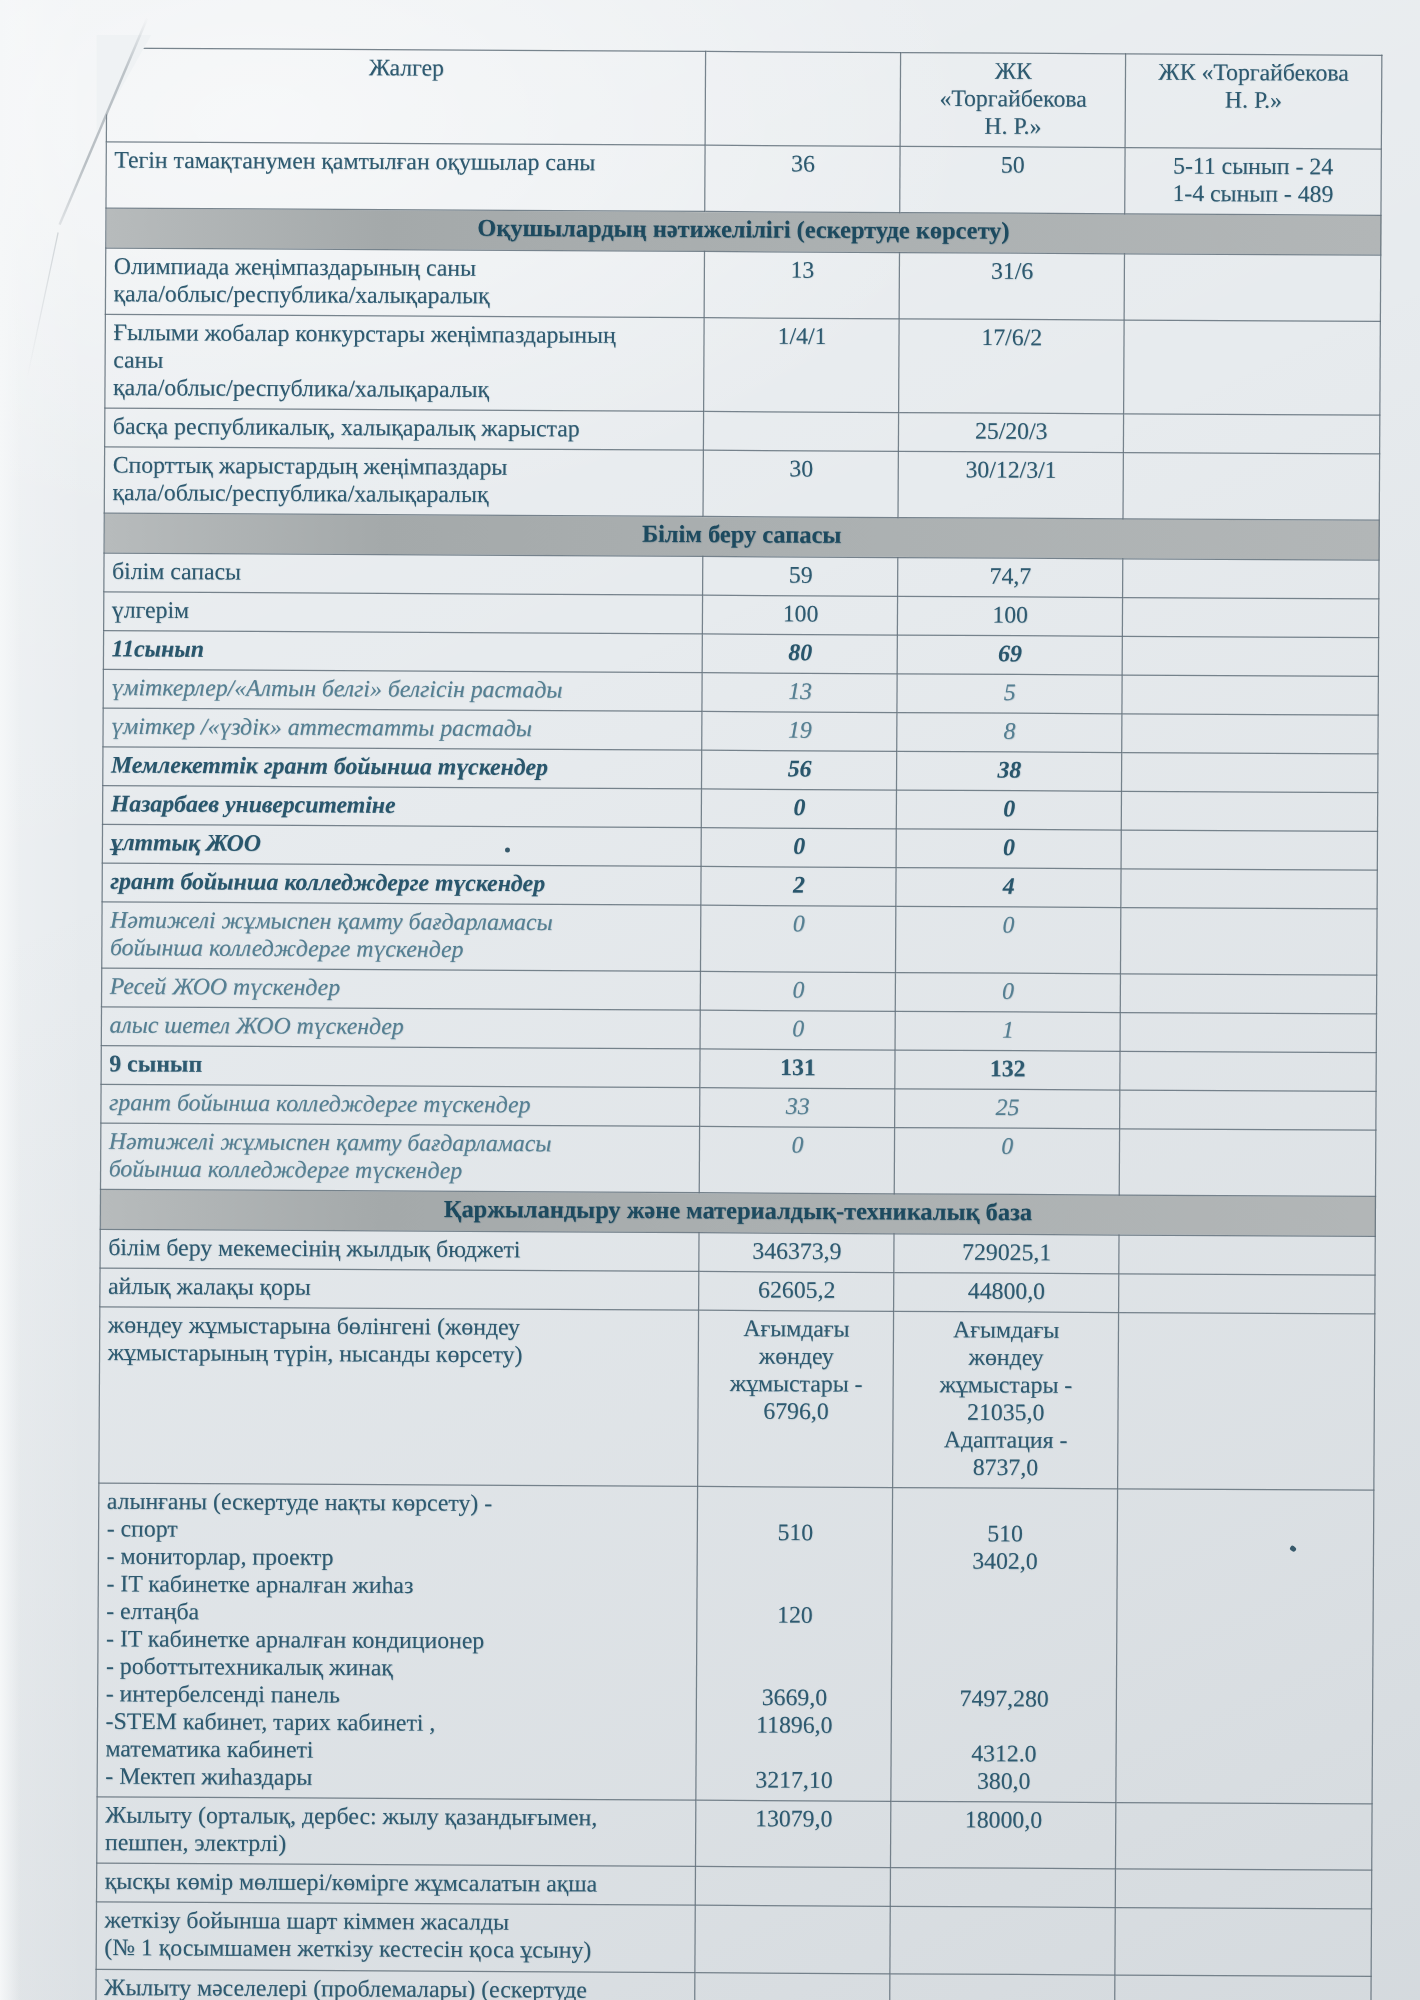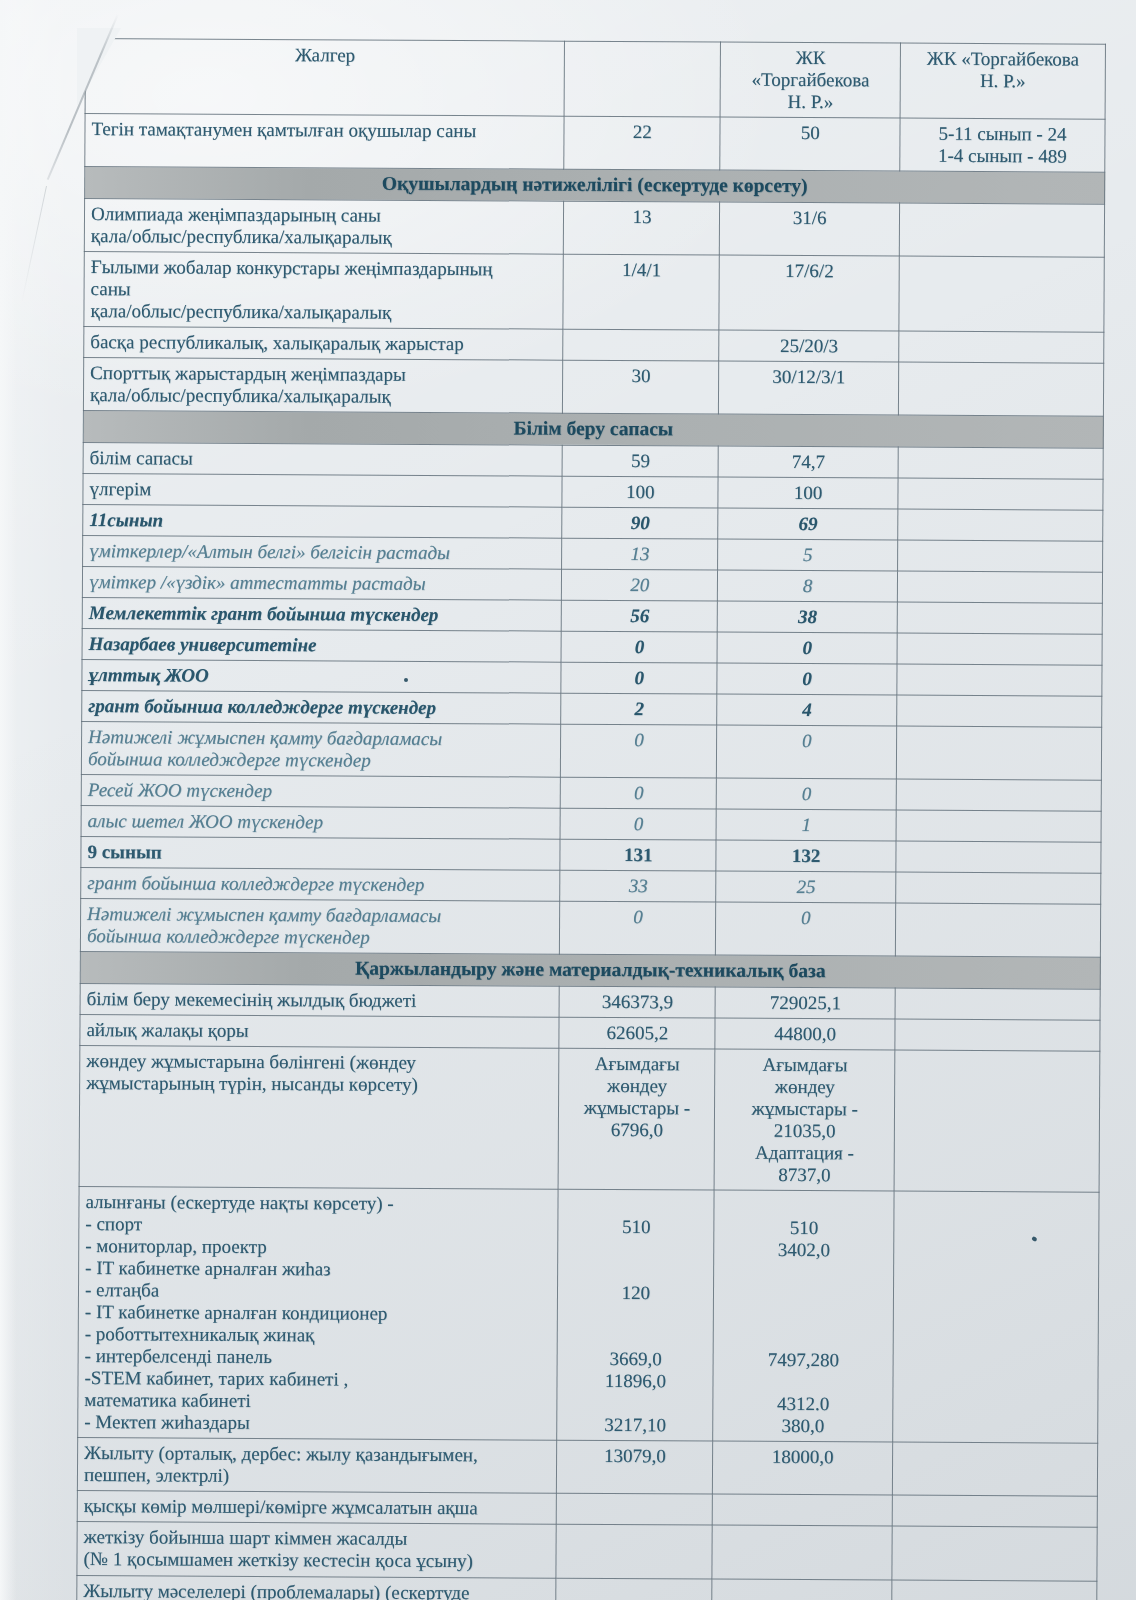--- a/index.html
+++ b/index.html
@@ -99,21 +99,21 @@
           <td class="cell c0 hdr s-normal">Жалгер</td>
           <td class="cell c1 hdr s-normal"></td>
           <td class="cell c2 hdr s-normal">ЖК
 «Торгайбекова
 Н. Р.»</td>
           <td class="cell c3 hdr s-normal">ЖК «Торгайбекова
 Н. Р.»</td>
         </tr>
         <tr>
           <td class="cell c0 s-normal">Тегін тамақтанумен қамтылған оқушылар саны</td>
-          <td class="cell c1 s-normal">22</td>
+          <td class="cell c1 s-normal">36</td>
           <td class="cell c2 s-normal">50</td>
           <td class="cell c3 s-normal">5-11 сынып - 24
 1-4 сынып - 489</td>
         </tr>
         <tr>
           <td colspan="4" class="section-cell">Оқушылардың нәтижелілігі (ескертуде көрсету)</td>
         </tr>
         <tr>
           <td class="cell c0 s-normal">Олимпиада жеңімпаздарының саны
 қала/облыс/республика/халықаралық</td>
@@ -152,33 +152,33 @@
           <td class="cell c3 s-normal"></td>
         </tr>
         <tr>
           <td class="cell c0 s-normal">үлгерім</td>
           <td class="cell c1 s-normal">100</td>
           <td class="cell c2 s-normal">100</td>
           <td class="cell c3 s-normal"></td>
         </tr>
         <tr>
           <td class="cell c0 s-bolditalic">11сынып</td>
-          <td class="cell c1 s-bolditalic">90</td>
+          <td class="cell c1 s-bolditalic">80</td>
           <td class="cell c2 s-bolditalic">69</td>
           <td class="cell c3 s-bolditalic"></td>
         </tr>
         <tr>
           <td class="cell c0 s-italic">үміткерлер/«Алтын белгі» белгісін растады</td>
           <td class="cell c1 s-italic">13</td>
           <td class="cell c2 s-italic">5</td>
           <td class="cell c3 s-italic"></td>
         </tr>
         <tr>
           <td class="cell c0 s-italic">үміткер /«үздік» аттестатты растады</td>
-          <td class="cell c1 s-italic">20</td>
+          <td class="cell c1 s-italic">19</td>
           <td class="cell c2 s-italic">8</td>
           <td class="cell c3 s-italic"></td>
         </tr>
         <tr>
           <td class="cell c0 s-bolditalic">Мемлекеттік грант бойынша түскендер</td>
           <td class="cell c1 s-bolditalic">56</td>
           <td class="cell c2 s-bolditalic">38</td>
           <td class="cell c3 s-bolditalic"></td>
         </tr>
         <tr>

